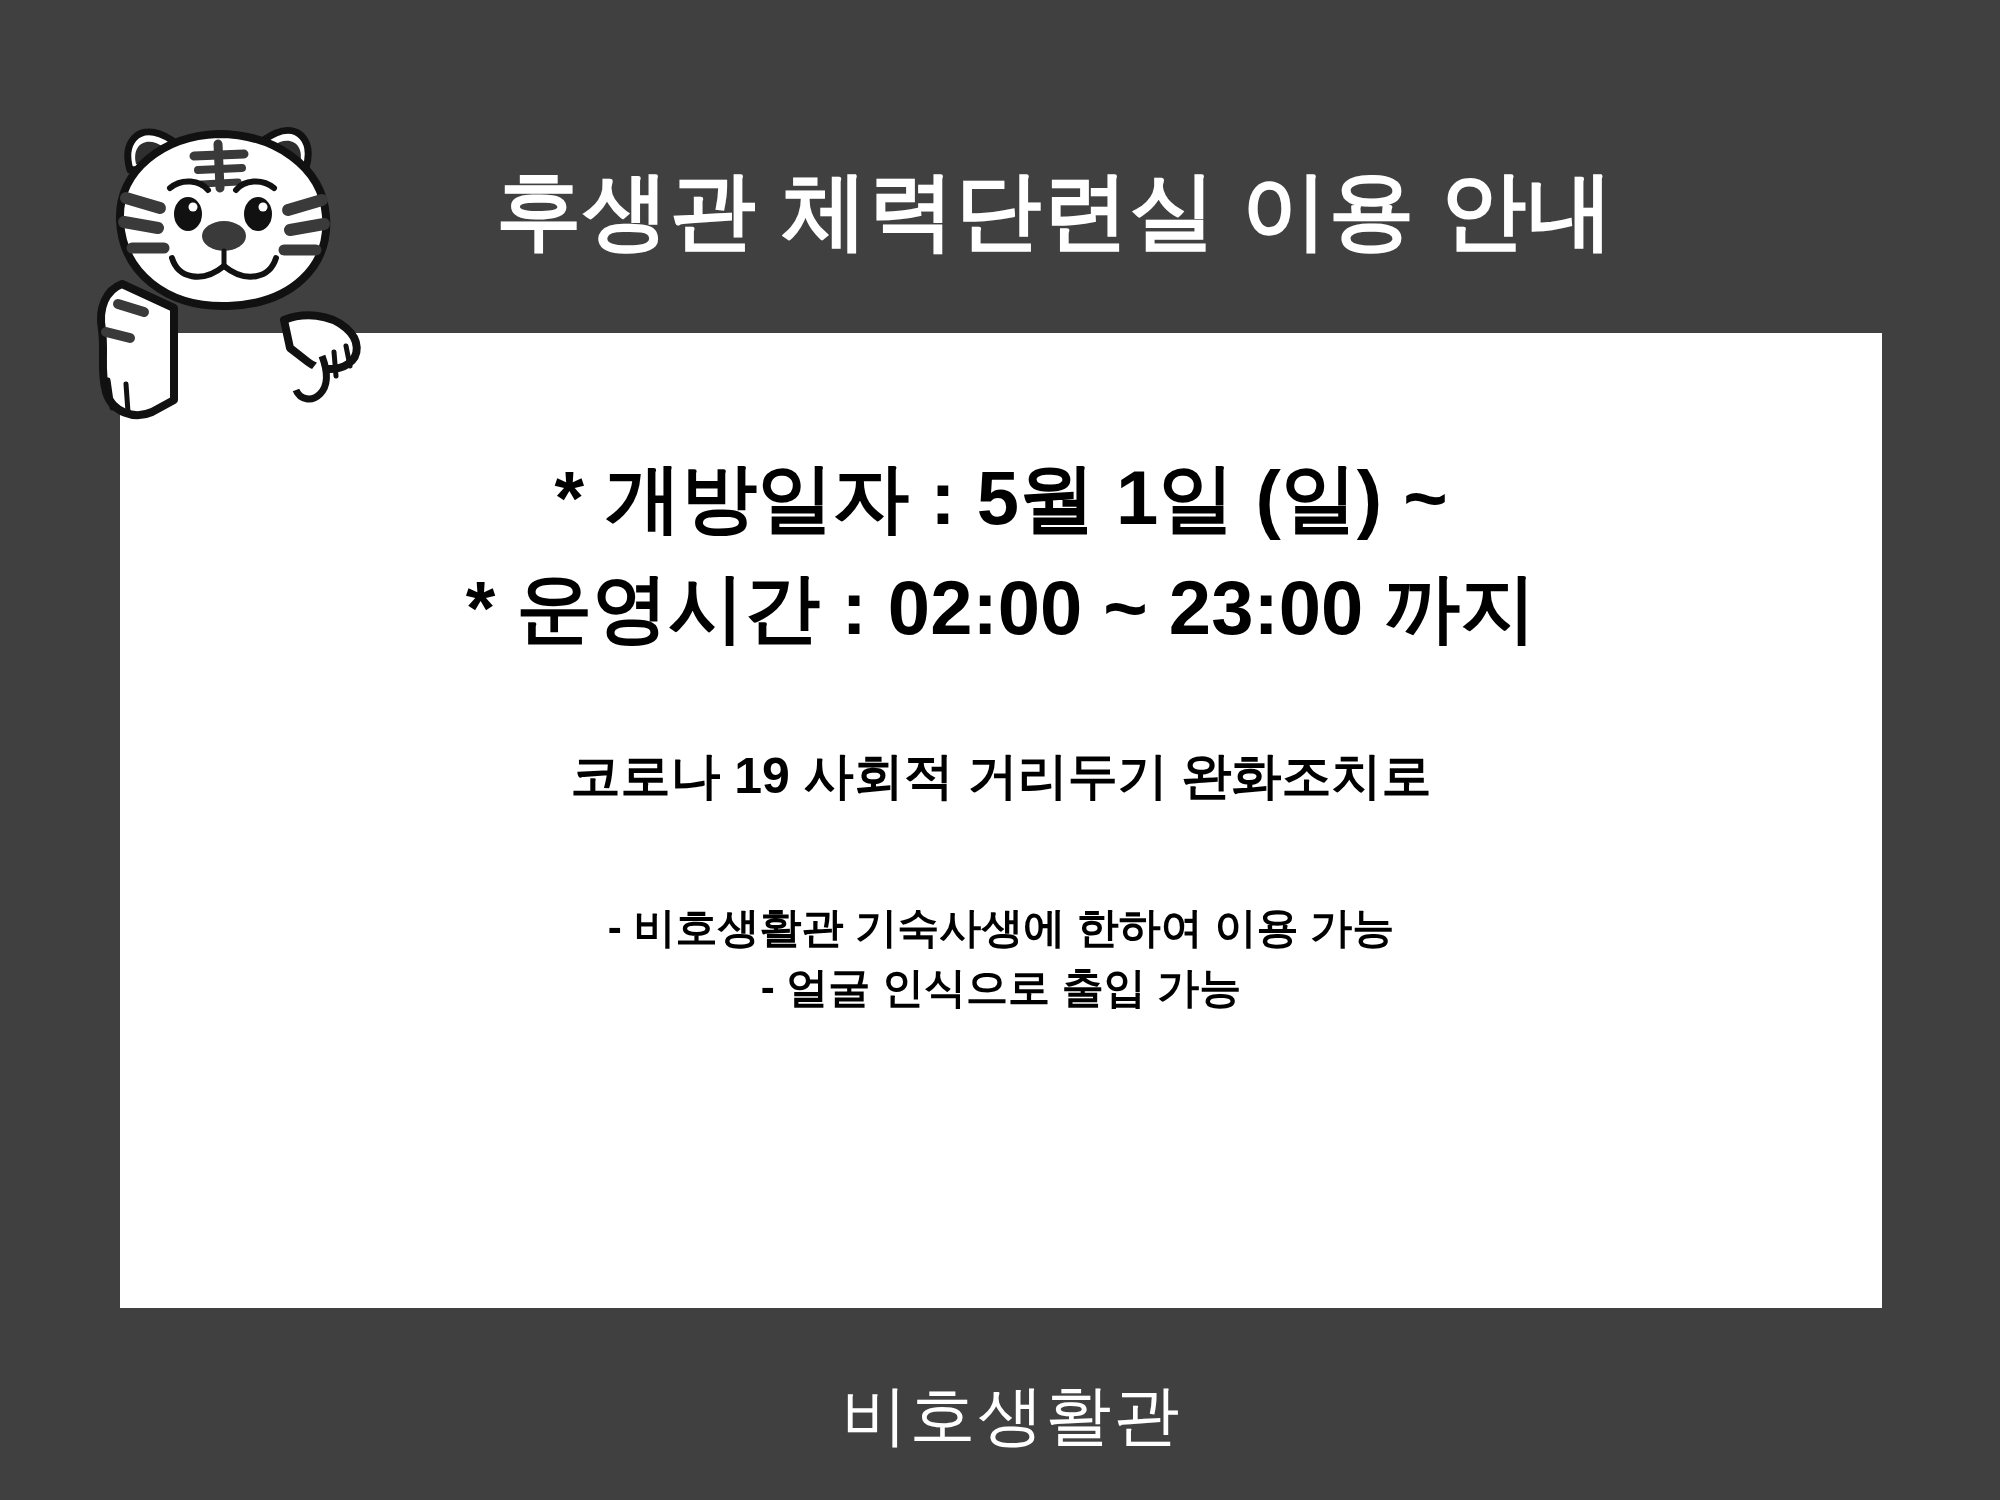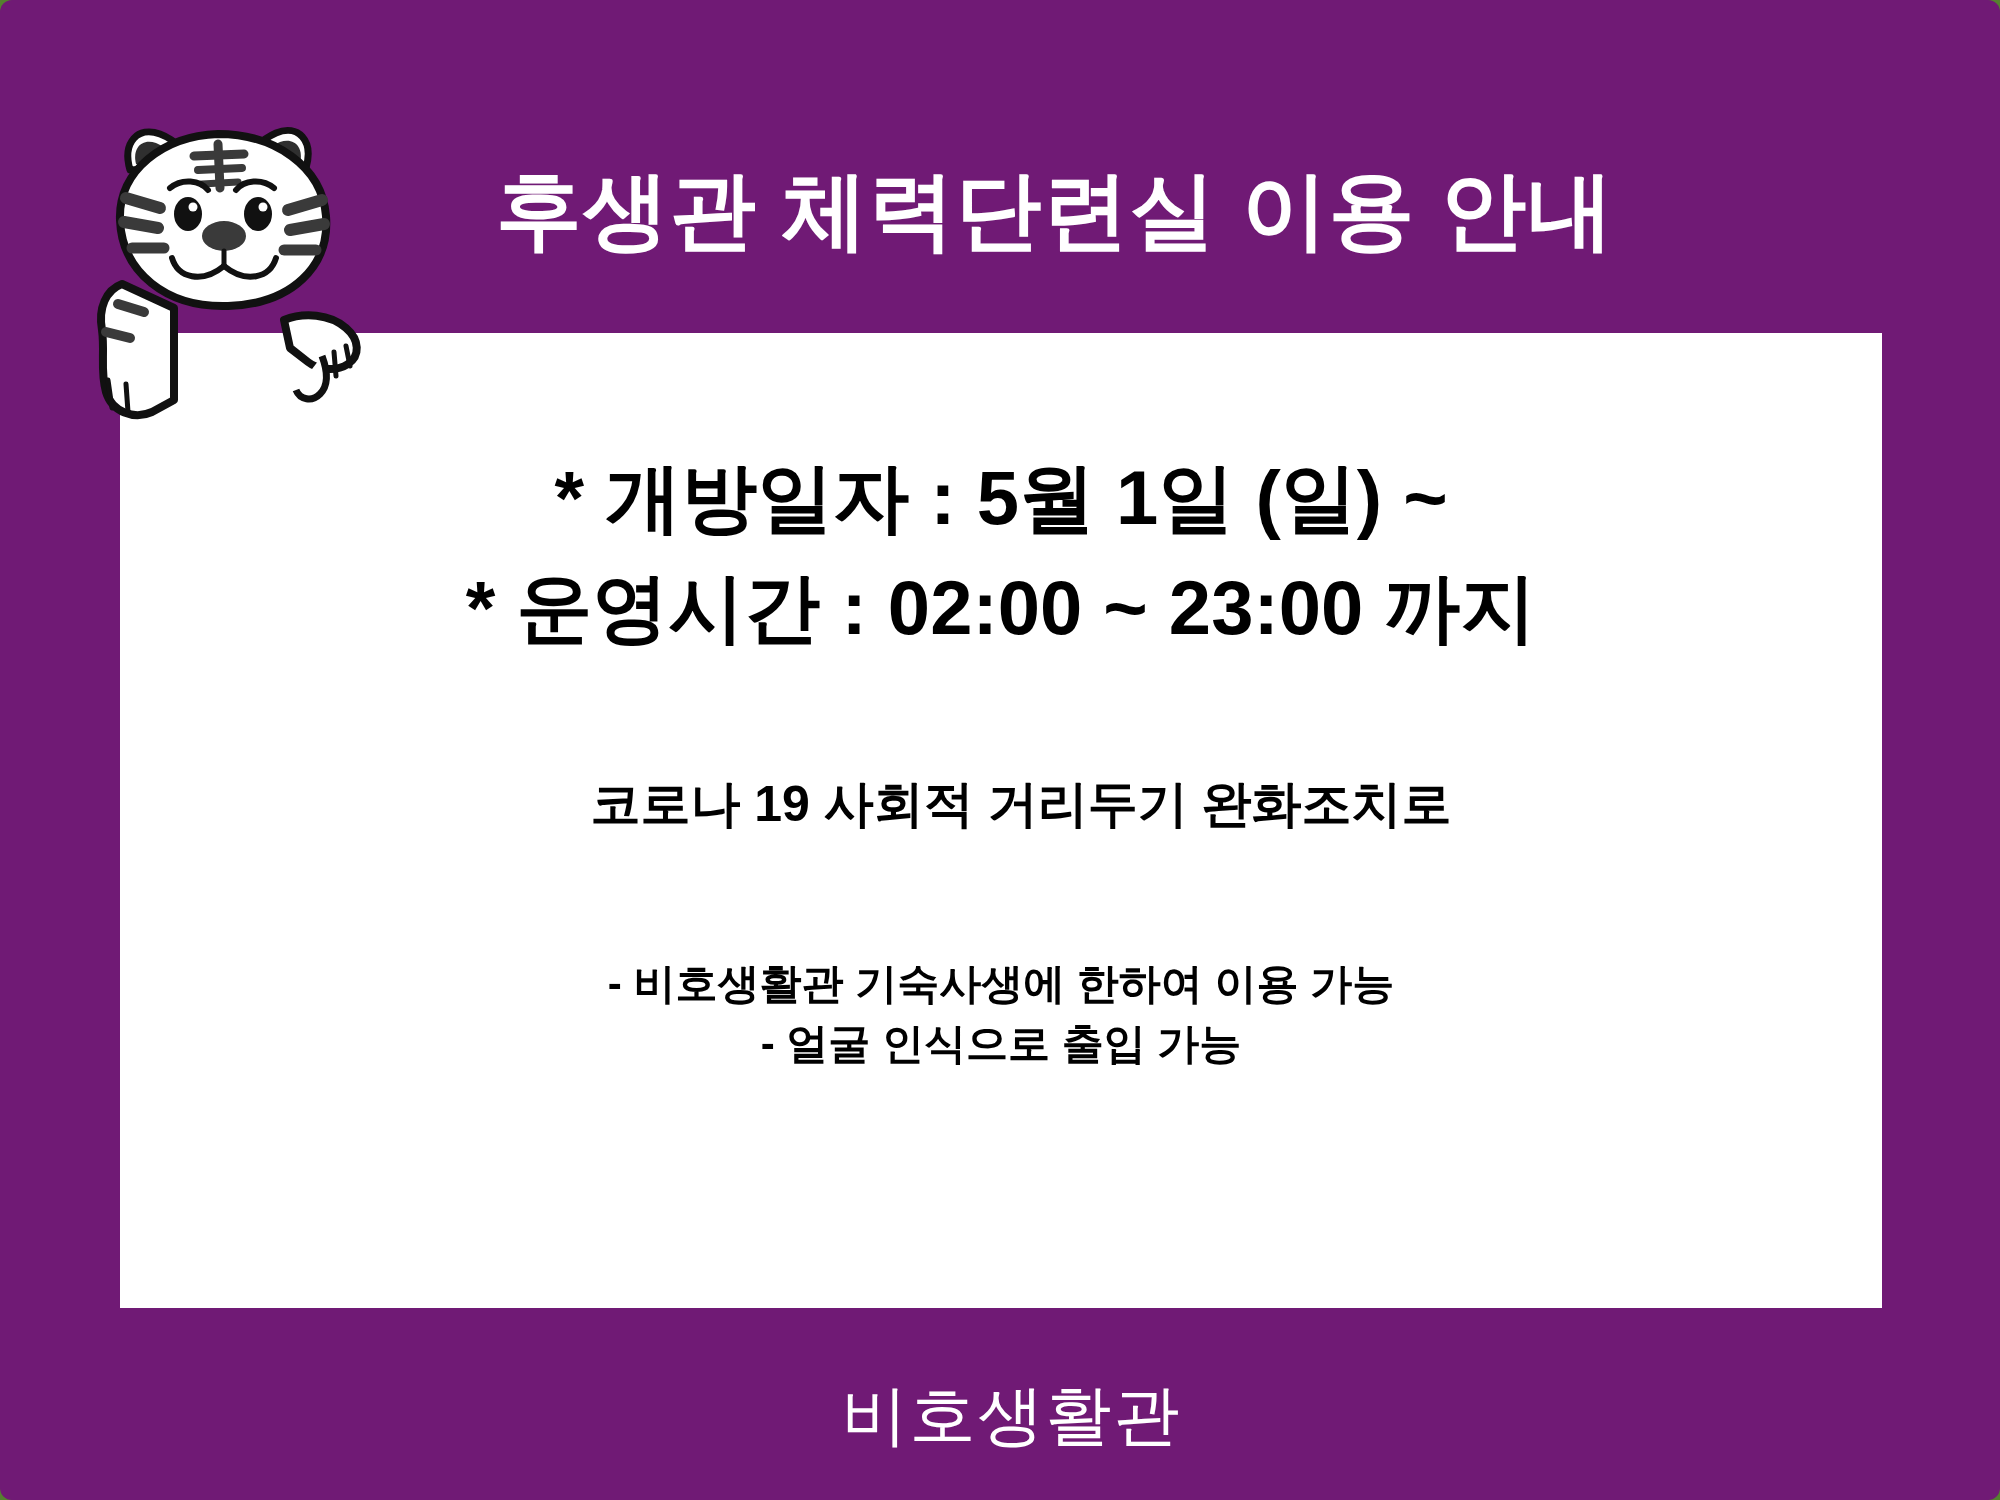--- a/index.html
+++ b/index.html
@@ -12,22 +12,21 @@
     background: #55812f;
     font-family: "Liberation Sans", "DejaVu Sans", sans-serif;
     overflow: hidden;
     position: relative;
   }
 
   
   #poster {
     position: absolute;
     inset: 0;
-    background: #701a75;
-    border-radius: 12px;
+    background: #404040;
   }
 
   
   #title-bar {
     position: absolute;
     left: 0;
     top: 150px;
     width: 2000px;
     height: 120px;
     display: flex;
@@ -61,22 +60,21 @@
   #content-card {
     position: absolute;
     left: 120px;
     top: 333px;
     width: 1762px;
     height: 975px;
     background: #ffffff;
     z-index: 2;
     display: flex;
     flex-direction: column;
-    align-items: flex-start;
-    gap: 28px;
+    align-items: flex-end;
   }
 
   .headline-block {
     margin-top: 110px;
     width: 100%;
     text-align: center;
   }
   .headline {
     color: #000000;
     font-size: 76px;

